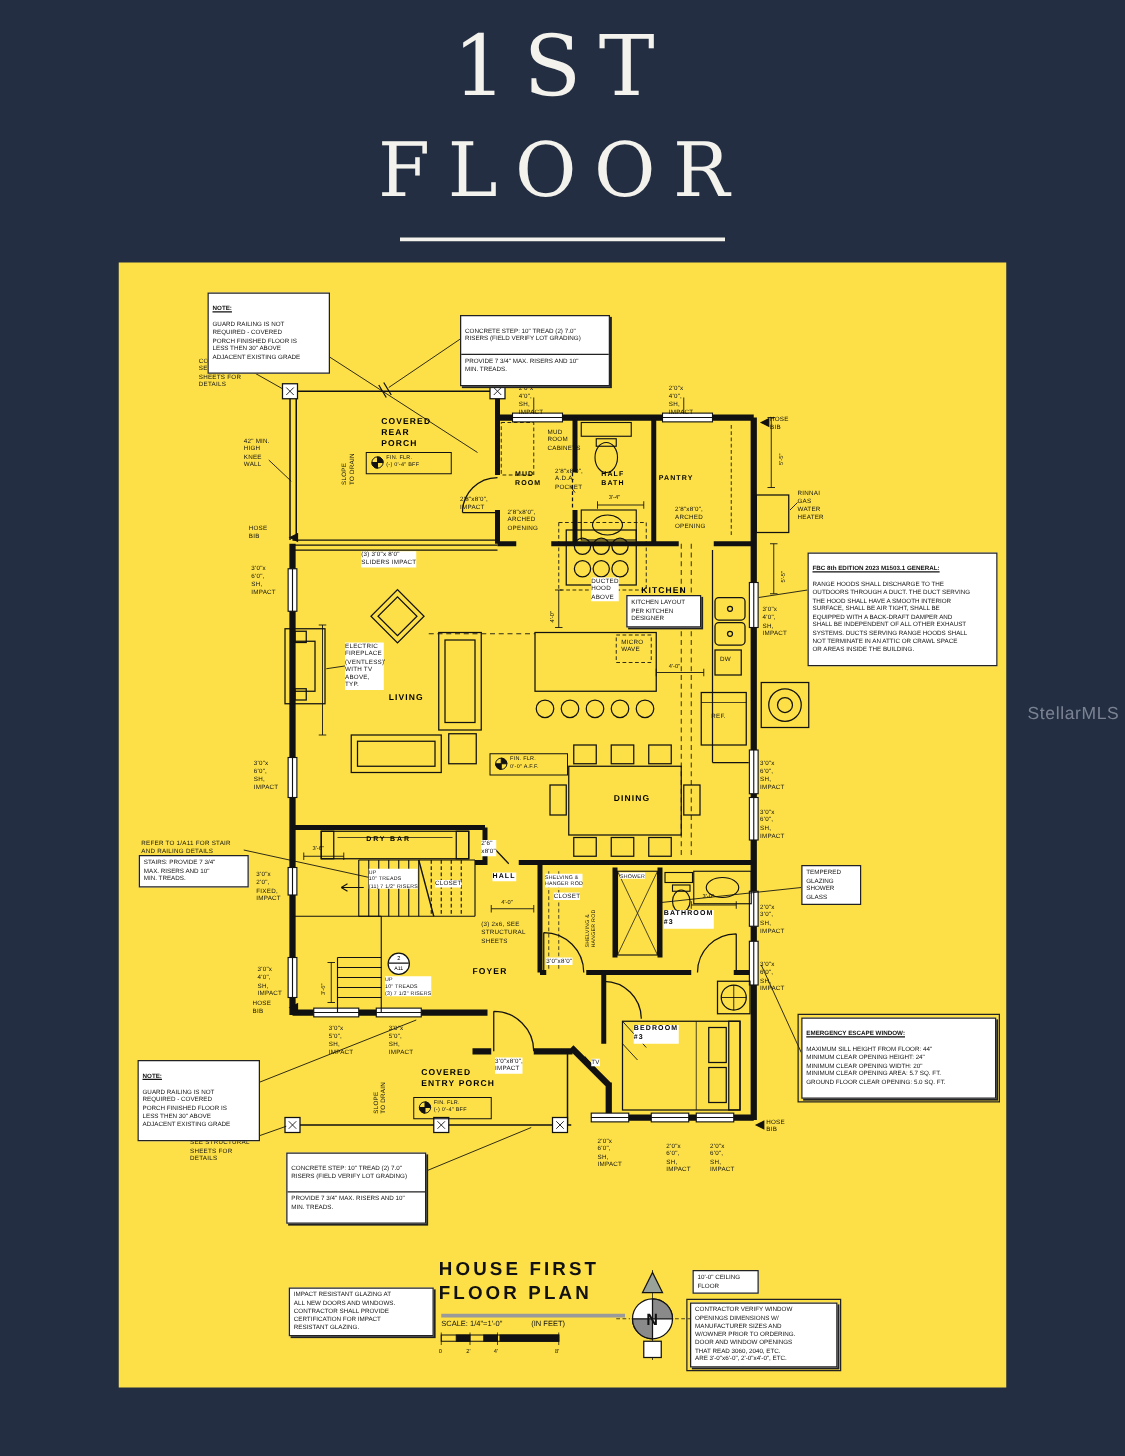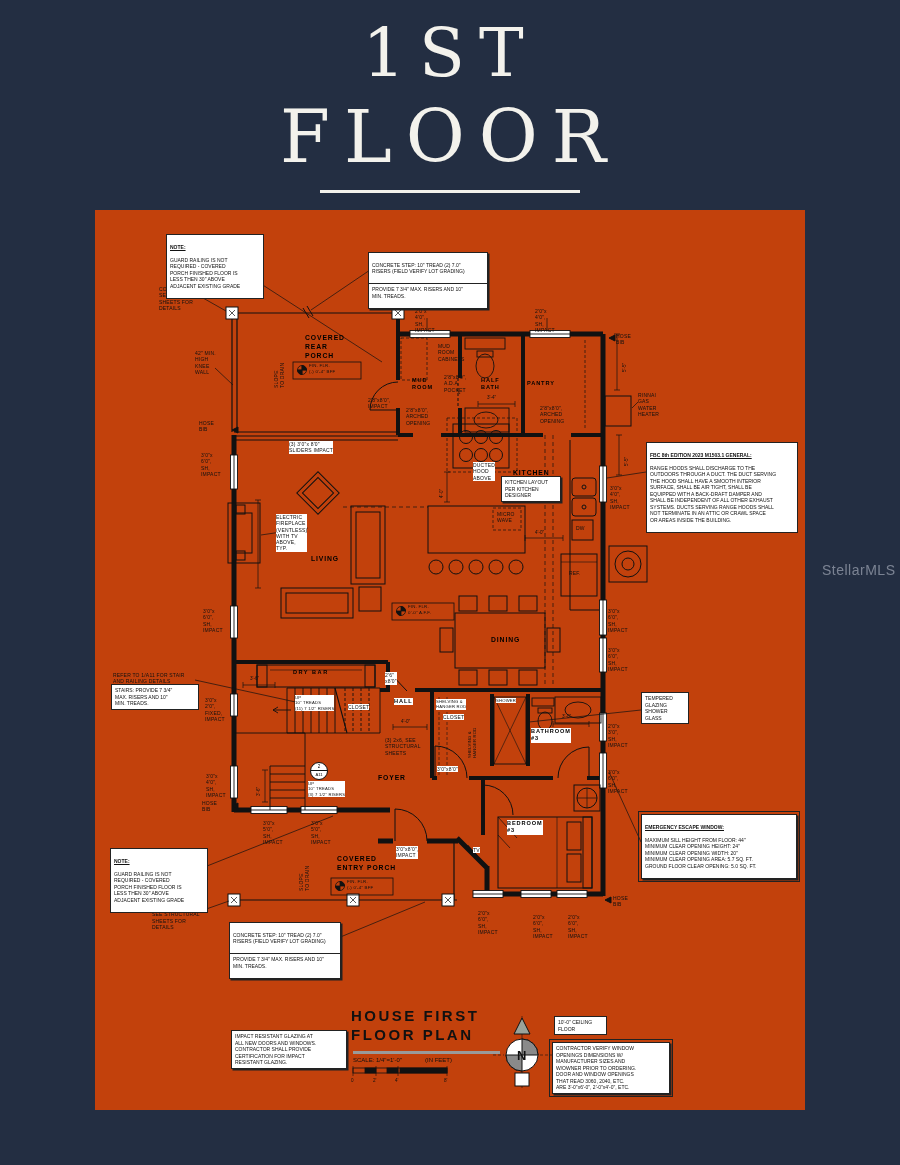--- a/index.html
+++ b/index.html
@@ -1,23 +1,23 @@
 <!DOCTYPE html>
 <html><head>
 <meta charset="utf-8">
 <style>
   html,body{margin:0;padding:0;background:#232e42;}
   .page{position:relative;width:900px;height:1165px;background:#232e42;overflow:hidden;
         font-family:"Liberation Sans",sans-serif;}
   .big-title{position:absolute;top:10px;left:0;width:900px;text-align:center;
         color:#f3f2ec;font-family:"DejaVu Serif",serif;font-weight:400;}
   .big-title .l1{font-size:67px;line-height:86px;letter-spacing:14px;}
-  .big-title .l2{font-size:72px;line-height:82px;letter-spacing:14px;}
+  .big-title .l2{font-size:60px;line-height:82px;letter-spacing:14px;}
   .title-rule{width:260px;height:3px;background:#f3f2ec;margin:12px auto 0;}
-  .sheet{position:absolute;left:95px;top:210px;width:710px;height:900px;background:#c2410c;}
+  .sheet{position:absolute;left:95px;top:210px;width:710px;height:900px;background:#fde047;}
   .sheet svg{position:absolute;left:0;top:0;}
   .lb{position:absolute;font-size:5px;line-height:1.25;letter-spacing:.2px;color:#111;
       white-space:pre-line;z-index:3;}
   .rm{position:absolute;font-size:6.8px;font-weight:bold;line-height:1.3;letter-spacing:.9px;
       color:#000;white-space:pre-line;z-index:3;}
   .sm{font-size:5.6px;}
   .nb{position:absolute;background:#fff;border:1px solid #222;padding:2px 3px;font-size:5px;
       line-height:1.3;color:#111;white-space:pre-line;z-index:4;}
   .shadow{box-shadow:1.5px 1.5px 0 0 #222;}
   .u{text-decoration:underline;display:block;font-weight:bold;white-space:pre-line;}

